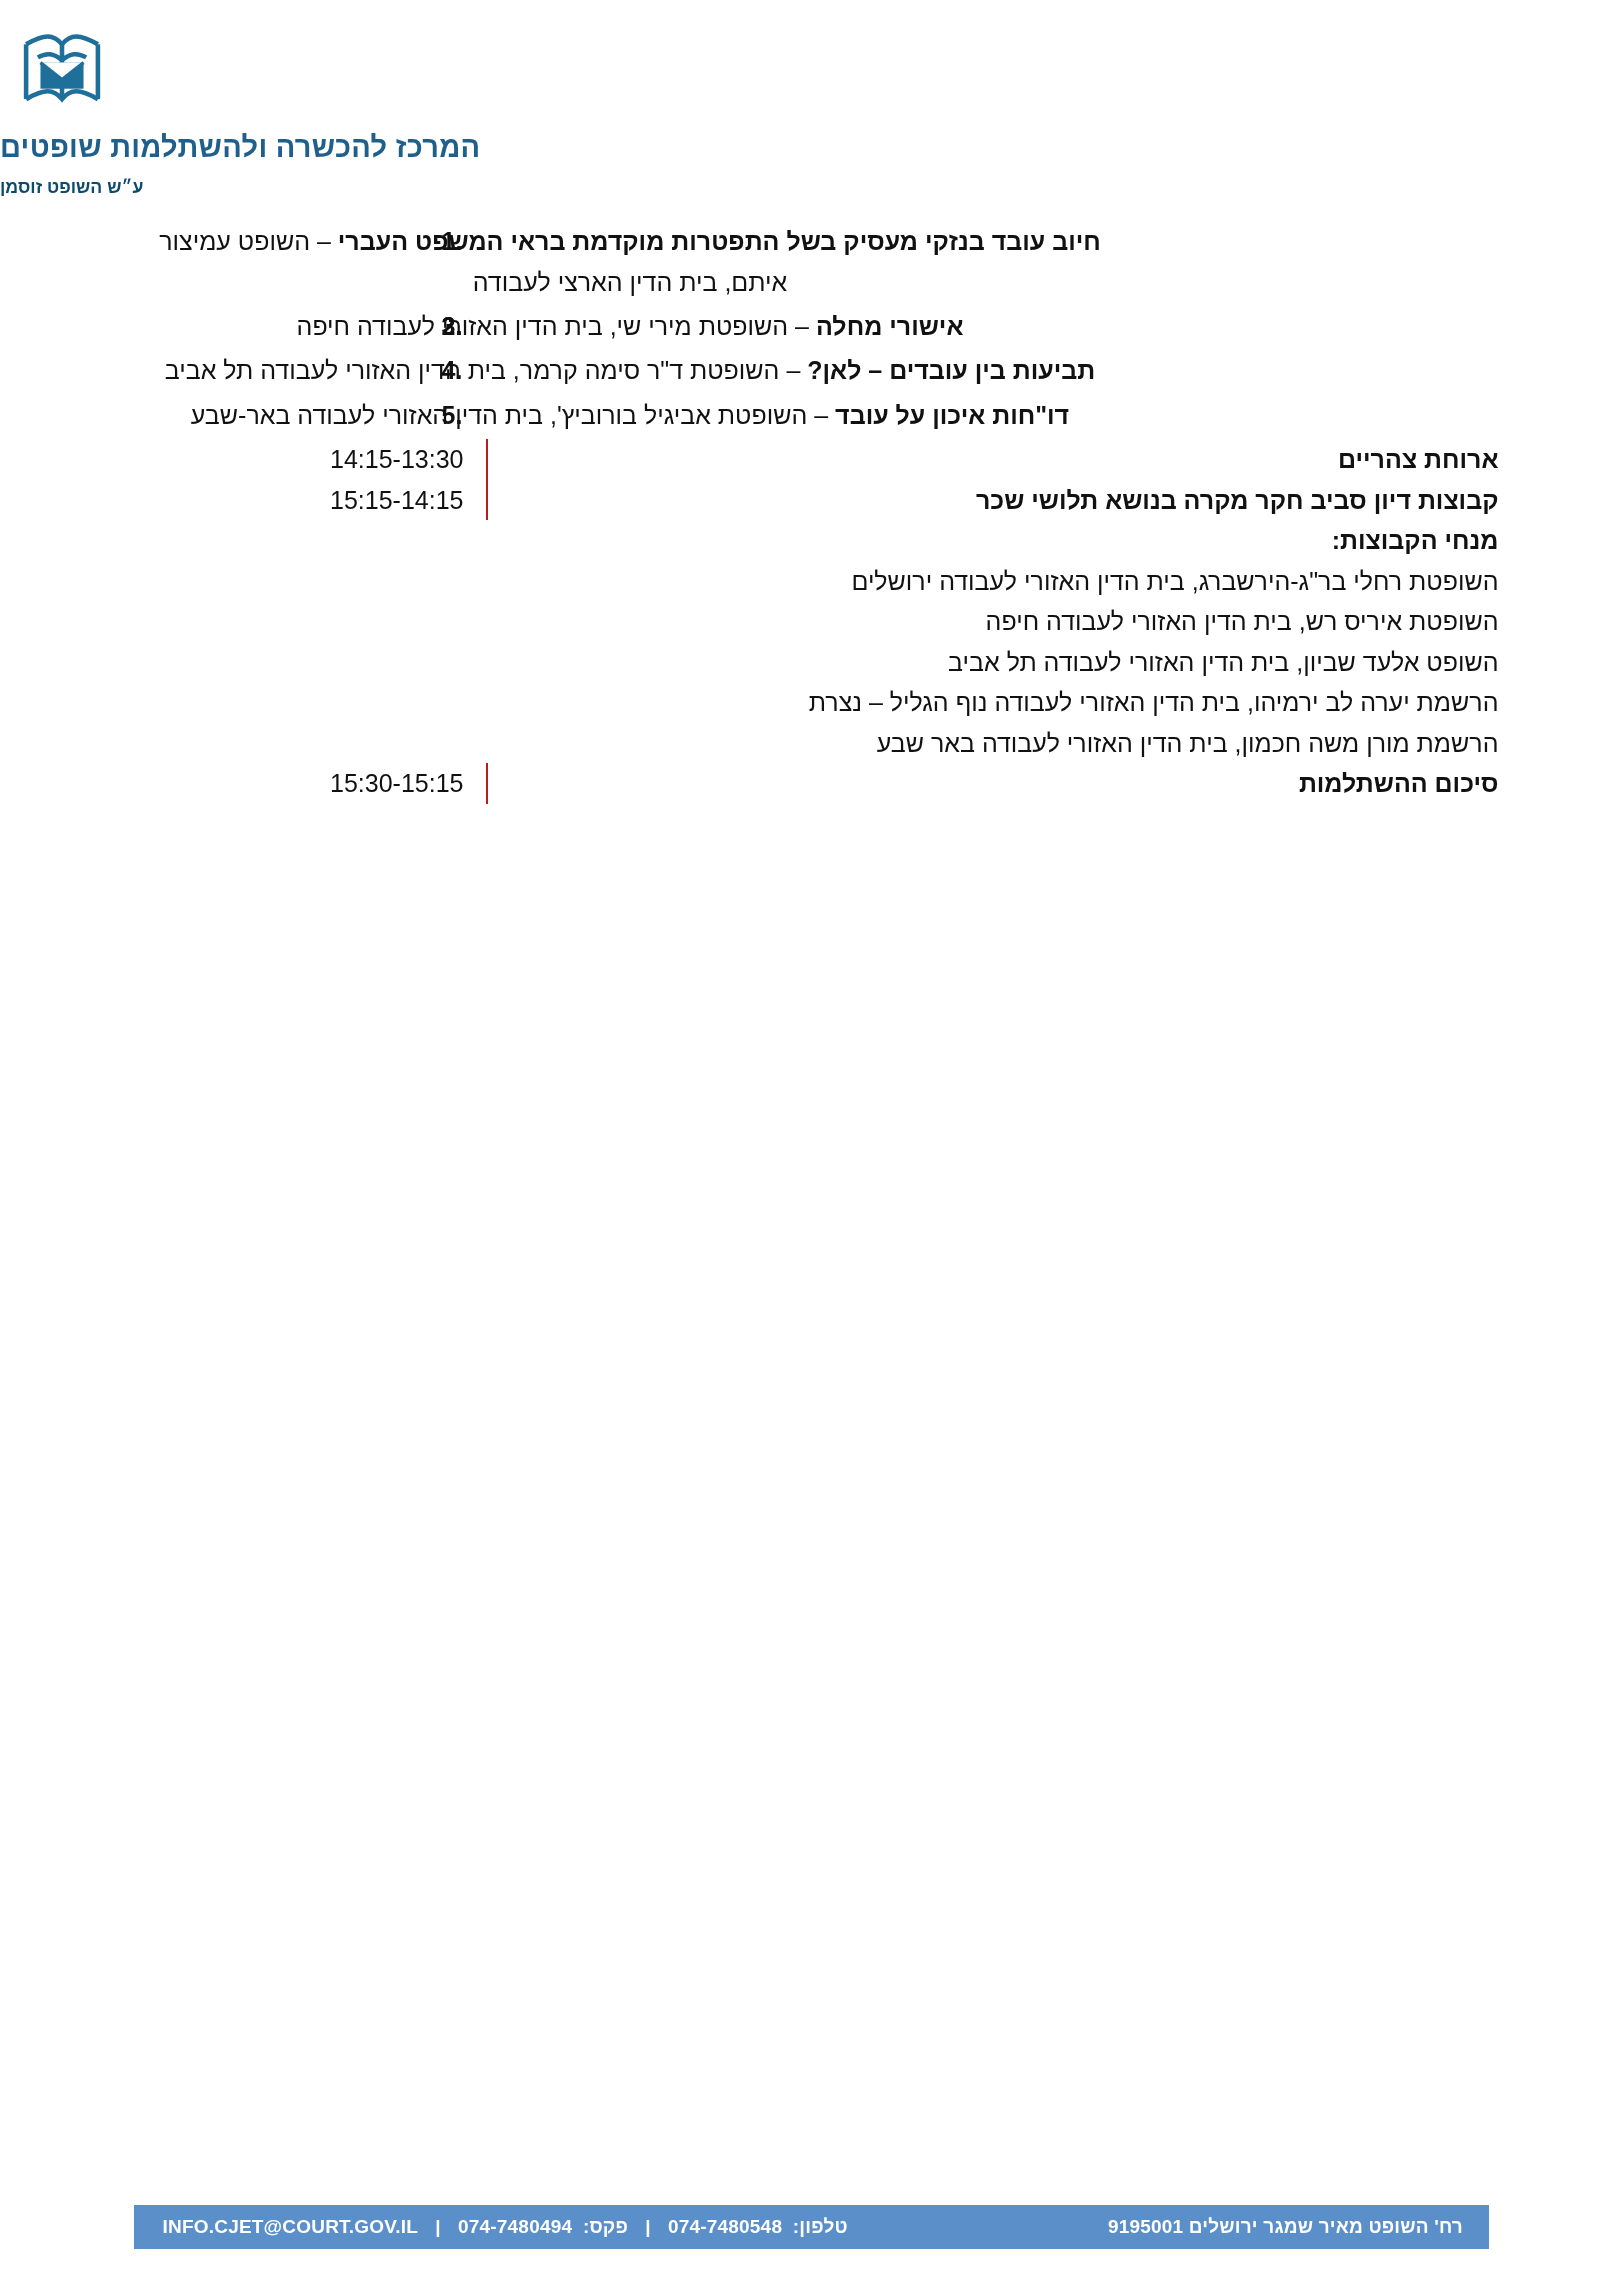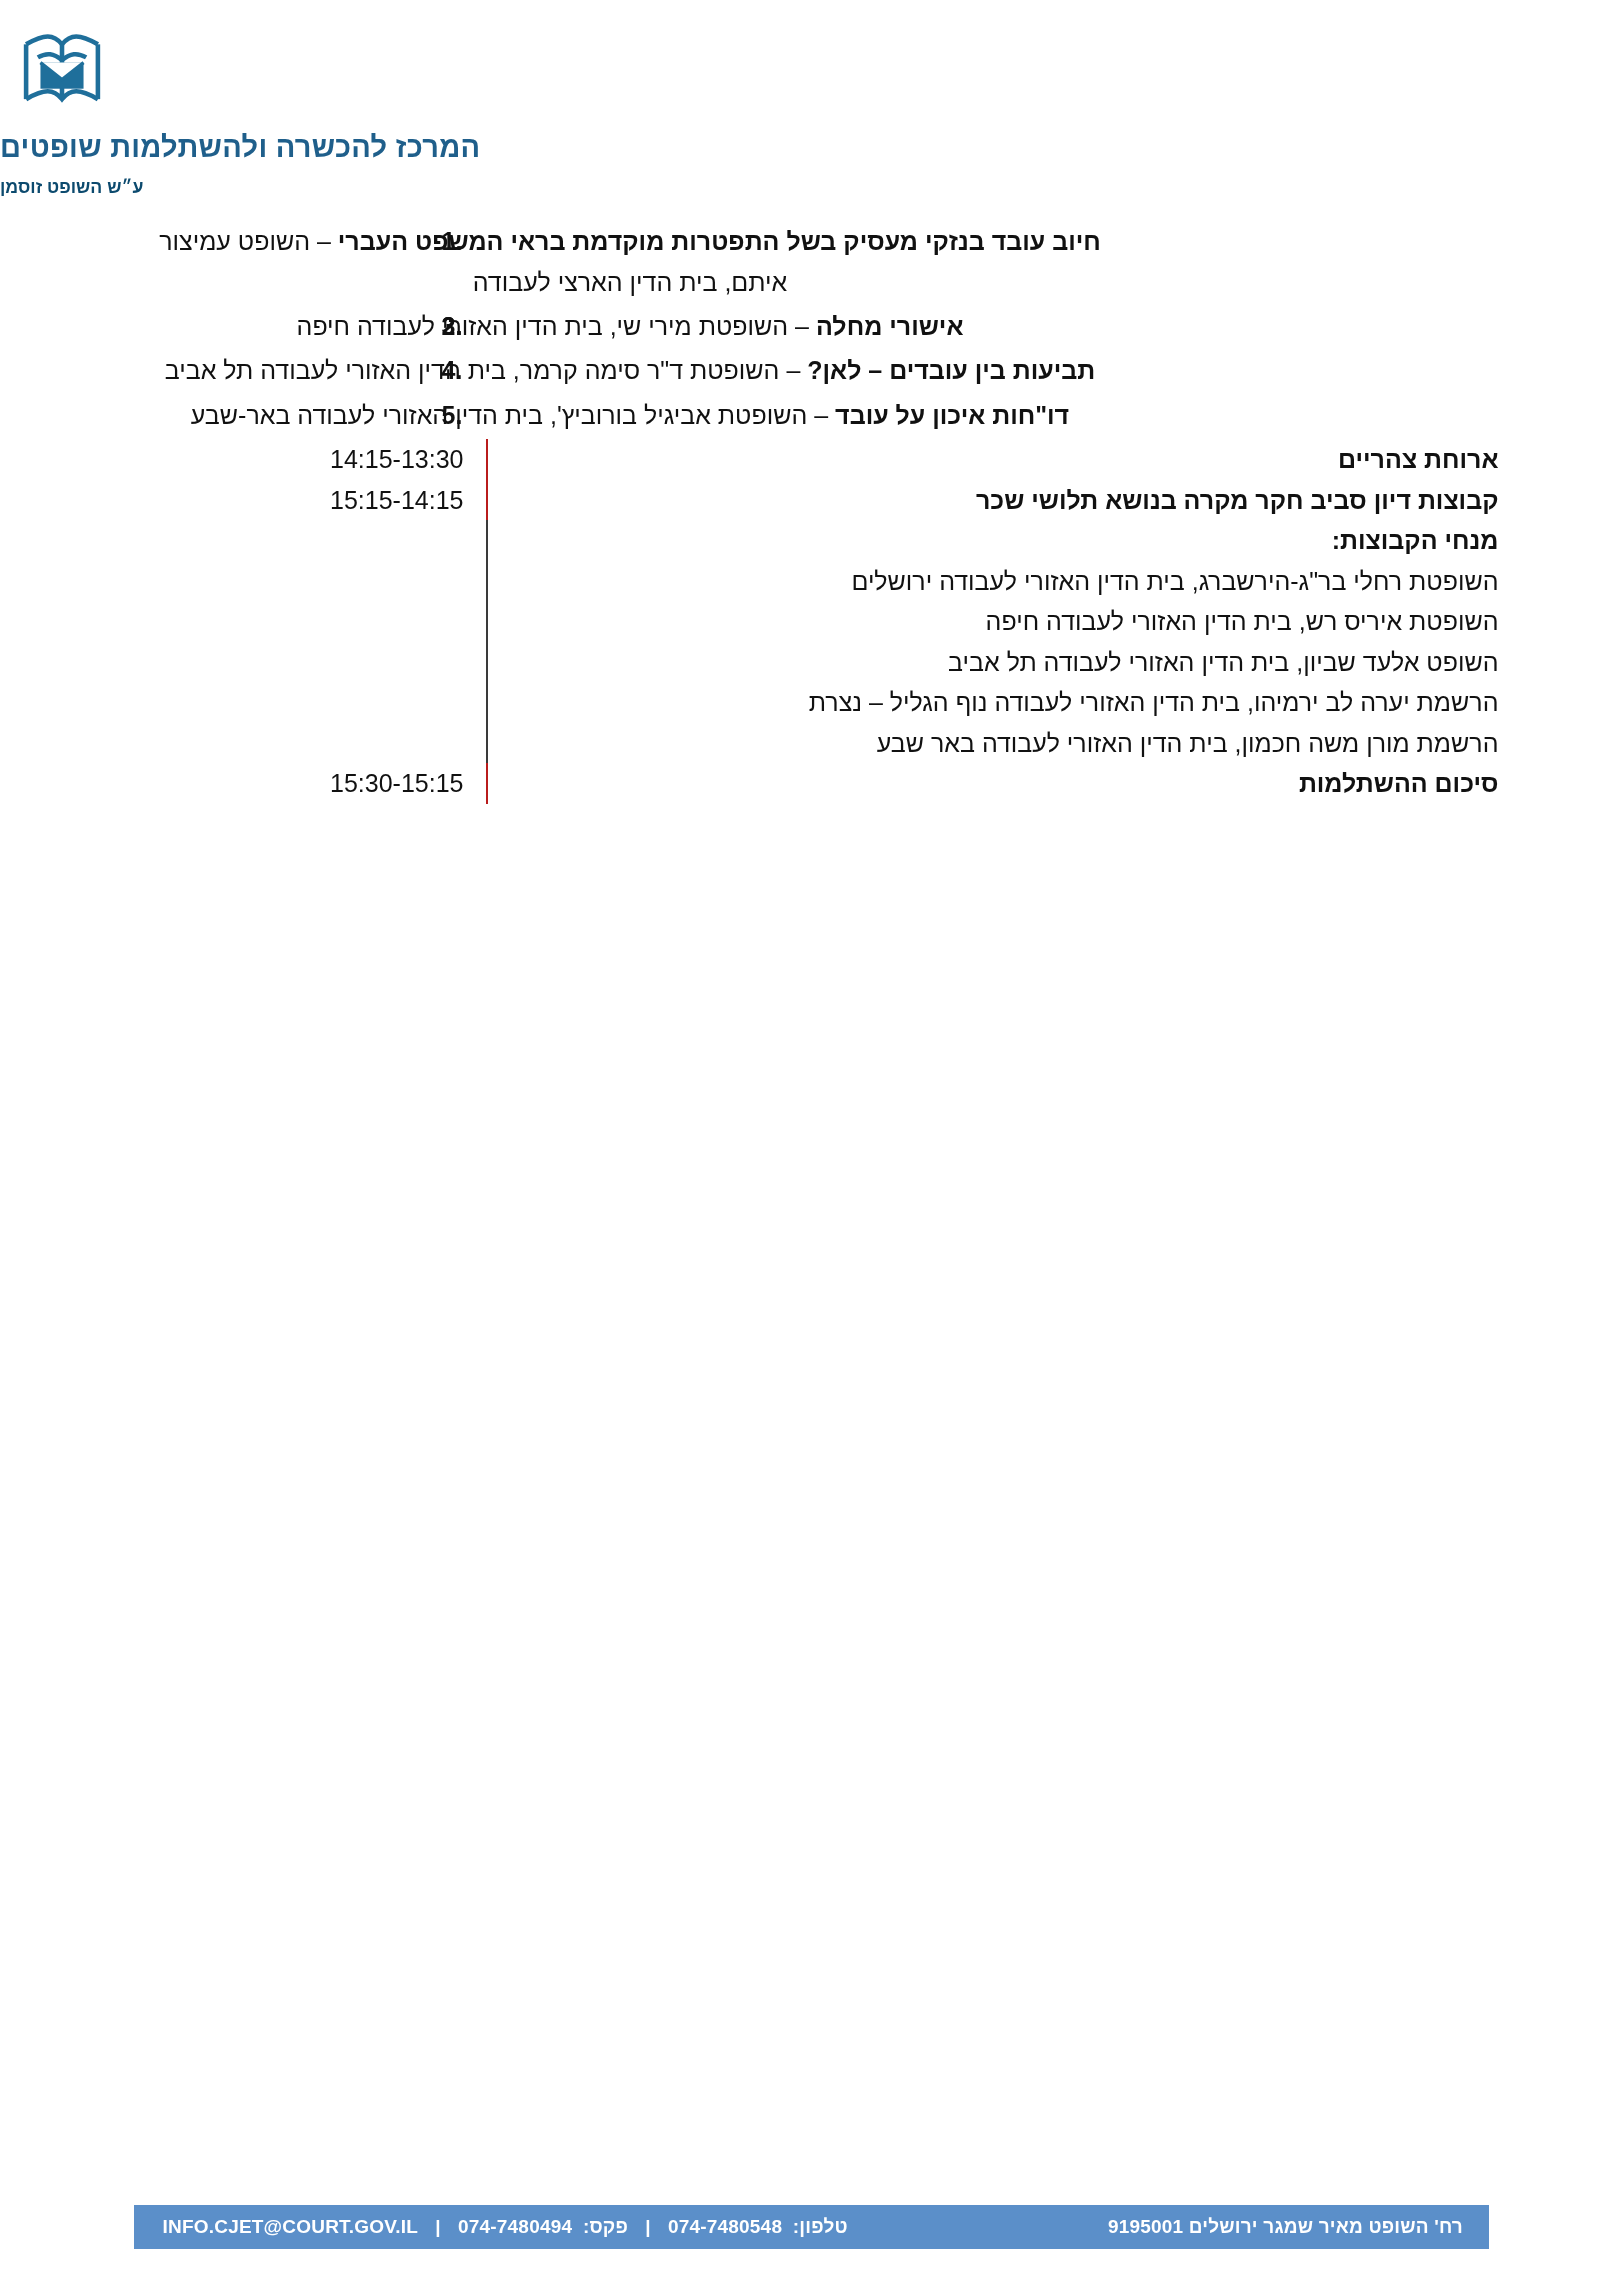--- a/index.html
+++ b/index.html
@@ -127,21 +127,21 @@
     line-height: 1.62;
     color: #111111;
     font-weight: 400;
     padding-left: 17px;
     box-sizing: border-box;
   }
   .plain-line.bold { font-weight: 700; }
 
   .list-wrap {
     display: flex;
-    flex-direction: row;
+    flex-direction: column;
     width: 1374px;
   }
   .list-wrap .list-col { width: 1011px; }
   .list-wrap .rule-col {
     width: 196px;
     border-right: 2px solid #3a3a3a;
     box-sizing: border-box;
   }
 
   

